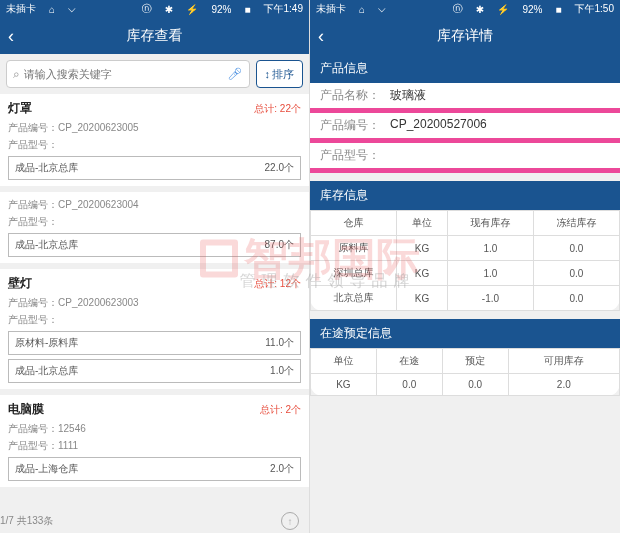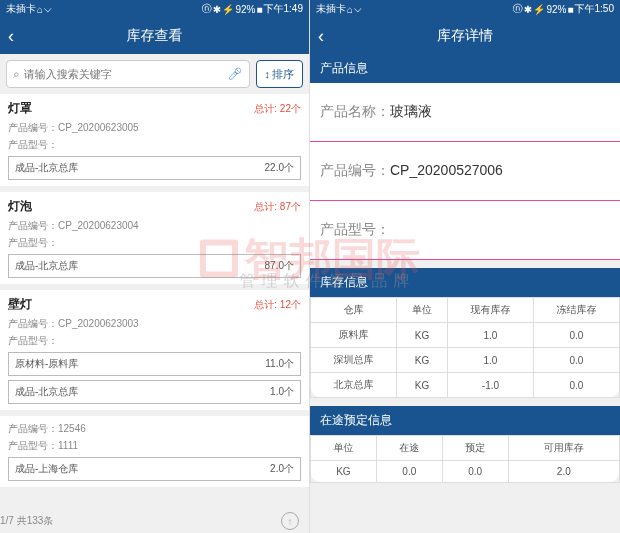--- a/index.html
+++ b/index.html
@@ -1,41 +1,41 @@
 <!DOCTYPE html>
 <html><head>
   <meta charset="utf-8">
   <style>
     * { margin: 0; padding: 0; box-sizing: border-box; }
     body { font-family: -apple-system, "Helvetica Neue", Arial, sans-serif; font-size: 12px; background: #fff; width: 620px; height: 533px; display: flex; position: relative; overflow: hidden; }
     .phone { width: 310px; height: 533px; background: #f0f0f0; display: flex; flex-direction: column; position: relative; }
     .phone.left { border-right: 1px solid #ddd; }
     .status-bar { height: 18px; background: #1a5490; color: #fff; font-size: 10px; display: flex; align-items: center; justify-content: space-between; padding: 0 6px; }
-    .status-left, .status-right { display: flex; align-items: center; gap: 1px; }
+    .status-left, .status-right { display: flex; align-items: center; gap: 13px; }
     .header { height: 36px; background: #1a5490; color: #fff; display: flex; align-items: center; justify-content: center; position: relative; }
     .header-title { font-size: 14px; font-weight: 500; }
     .back-btn { position: absolute; left: 8px; color: #fff; font-size: 18px; }
     .search-row { display: flex; padding: 6px; gap: 6px; background: #f0f0f0; }
     .search-box { flex: 1; background: #fff; border: 1px solid #ccc; border-radius: 4px; height: 28px; display: flex; align-items: center; padding: 0 6px; }
     .search-icon { color: #999; margin-right: 4px; }
     .search-input { flex: 1; border: none; outline: none; font-size: 11px; color: #999; }
     .mic { color: #4a90e2; }
     .sort-btn { background: #fff; border: 1px solid #1a5490; color: #1a5490; border-radius: 4px; padding: 0 8px; font-size: 11px; display: flex; align-items: center; gap: 2px; }
     .content { flex: 1; overflow-y: auto; background: #f0f0f0; }
     .content::-webkit-scrollbar { width: 0; }
     .card { background: #fff; margin-bottom: 6px; padding: 6px 8px; }
     .card-head { display: flex; justify-content: space-between; align-items: baseline; margin-bottom: 4px; }
     .card-title { font-size: 12px; font-weight: 600; color: #222; }
     .card-count { font-size: 10px; color: #e74c3c; }
     .card-field { font-size: 10px; color: #888; margin-bottom: 3px; }
     .stock-row { border: 1px solid #bbb; padding: 4px 6px; margin-top: 4px; display: flex; justify-content: space-between; font-size: 10px; color: #555; gap: 29px; }
     .pager { height: 24px; background: #f0f0f0; display: flex; align-items: center; justify-content: flex-start; font-size: 10px; color: #888; position: relative; }
     .top-btn { position: absolute; right: 10px; width: 18px; height: 18px; border: 1px solid #aaa; border-radius: 50%; display: flex; align-items: center; justify-content: center; color: #aaa; font-size: 10px; }
     .section-title { background: #1a5490; color: #fff; padding: 6px 10px; font-size: 12px; }
-    .info-row { background: #fff; padding: 20px 10px; font-size: 14px; color: #666; border-bottom: 1px solid #ec4899; display: flex; }
+    .info-row { background: #fff; padding: 4px 10px; font-size: 12px; color: #666; border-bottom: 5px solid #ec4899; display: flex; }
     .info-label { width: 70px; color: #888; }
     .info-val { color: #333; }
     .table { width: 100%; border-collapse: collapse; background: #fff; border-radius: 13px; }
     .table th, .table td { border: 1px solid #ddd; padding: 5px 4px; font-size: 10px; text-align: center; color: #555; }
     .table th { font-weight: 500; background: #fff; }
     .section-wrap { margin-bottom: 8px; }
     .watermark { position: absolute; top: 50%; left: 50%; transform: translate(-50%,-62%); font-size: 44px; font-weight: 700; color: rgba(232,80,80,0.22); white-space: nowrap; pointer-events: none; z-index: 99; }
     .watermark-sub { position: absolute; top: 50%; left: 50%; transform: translate(-40%,20%); font-size: 16px; color: rgba(150,150,150,0.4); letter-spacing: 6px; pointer-events: none; z-index: 99; }
     .wm-logo { display:inline-block; width:38px; height:38px; border:6px solid rgba(232,80,80,0.22); border-radius:3px; vertical-align:middle; margin-right:6px; position:relative; top:-4px; }
   </style>
@@ -80,24 +80,20 @@
           <span class="card-count">总计: 22个</span>
         </div>
     <div class="card-field">产品编号：CP_20200623005</div>
     <div class="card-field">产品型号：</div>
         <div class="stock-row">
           <span>成品-北京总库</span>
           <span>22.0个</span>
         </div>
       </div>
       <div class="card">
-        <div class="card-head">
-          <span class="card-title">灯泡</span>
-          <span class="card-count">总计: 87个</span>
-        </div>
     <div class="card-field">产品编号：CP_20200623004</div>
     <div class="card-field">产品型号：</div>
         <div class="stock-row">
           <span>成品-北京总库</span>
           <span>87.0个</span>
         </div>
       </div>
       <div class="card">
         <div class="card-head">
           <span class="card-title">壁灯</span>
@@ -108,20 +104,24 @@
         <div class="stock-row">
           <span>原材料-原料库</span>
           <span>11.0个</span>
         </div>
         <div class="stock-row">
           <span>成品-北京总库</span>
           <span>1.0个</span>
         </div>
       </div>
       <div class="card">
+        <div class="card-head">
+          <span class="card-title">电脑膜</span>
+          <span class="card-count">总计: 2个</span>
+        </div>
     <div class="card-field">产品编号：12546</div>
     <div class="card-field">产品型号：1111</div>
         <div class="stock-row">
           <span>成品-上海仓库</span>
           <span>2.0个</span>
         </div>
       </div>
     </div>
   <div class="pager">
     <span>1/7 共133条</span>

